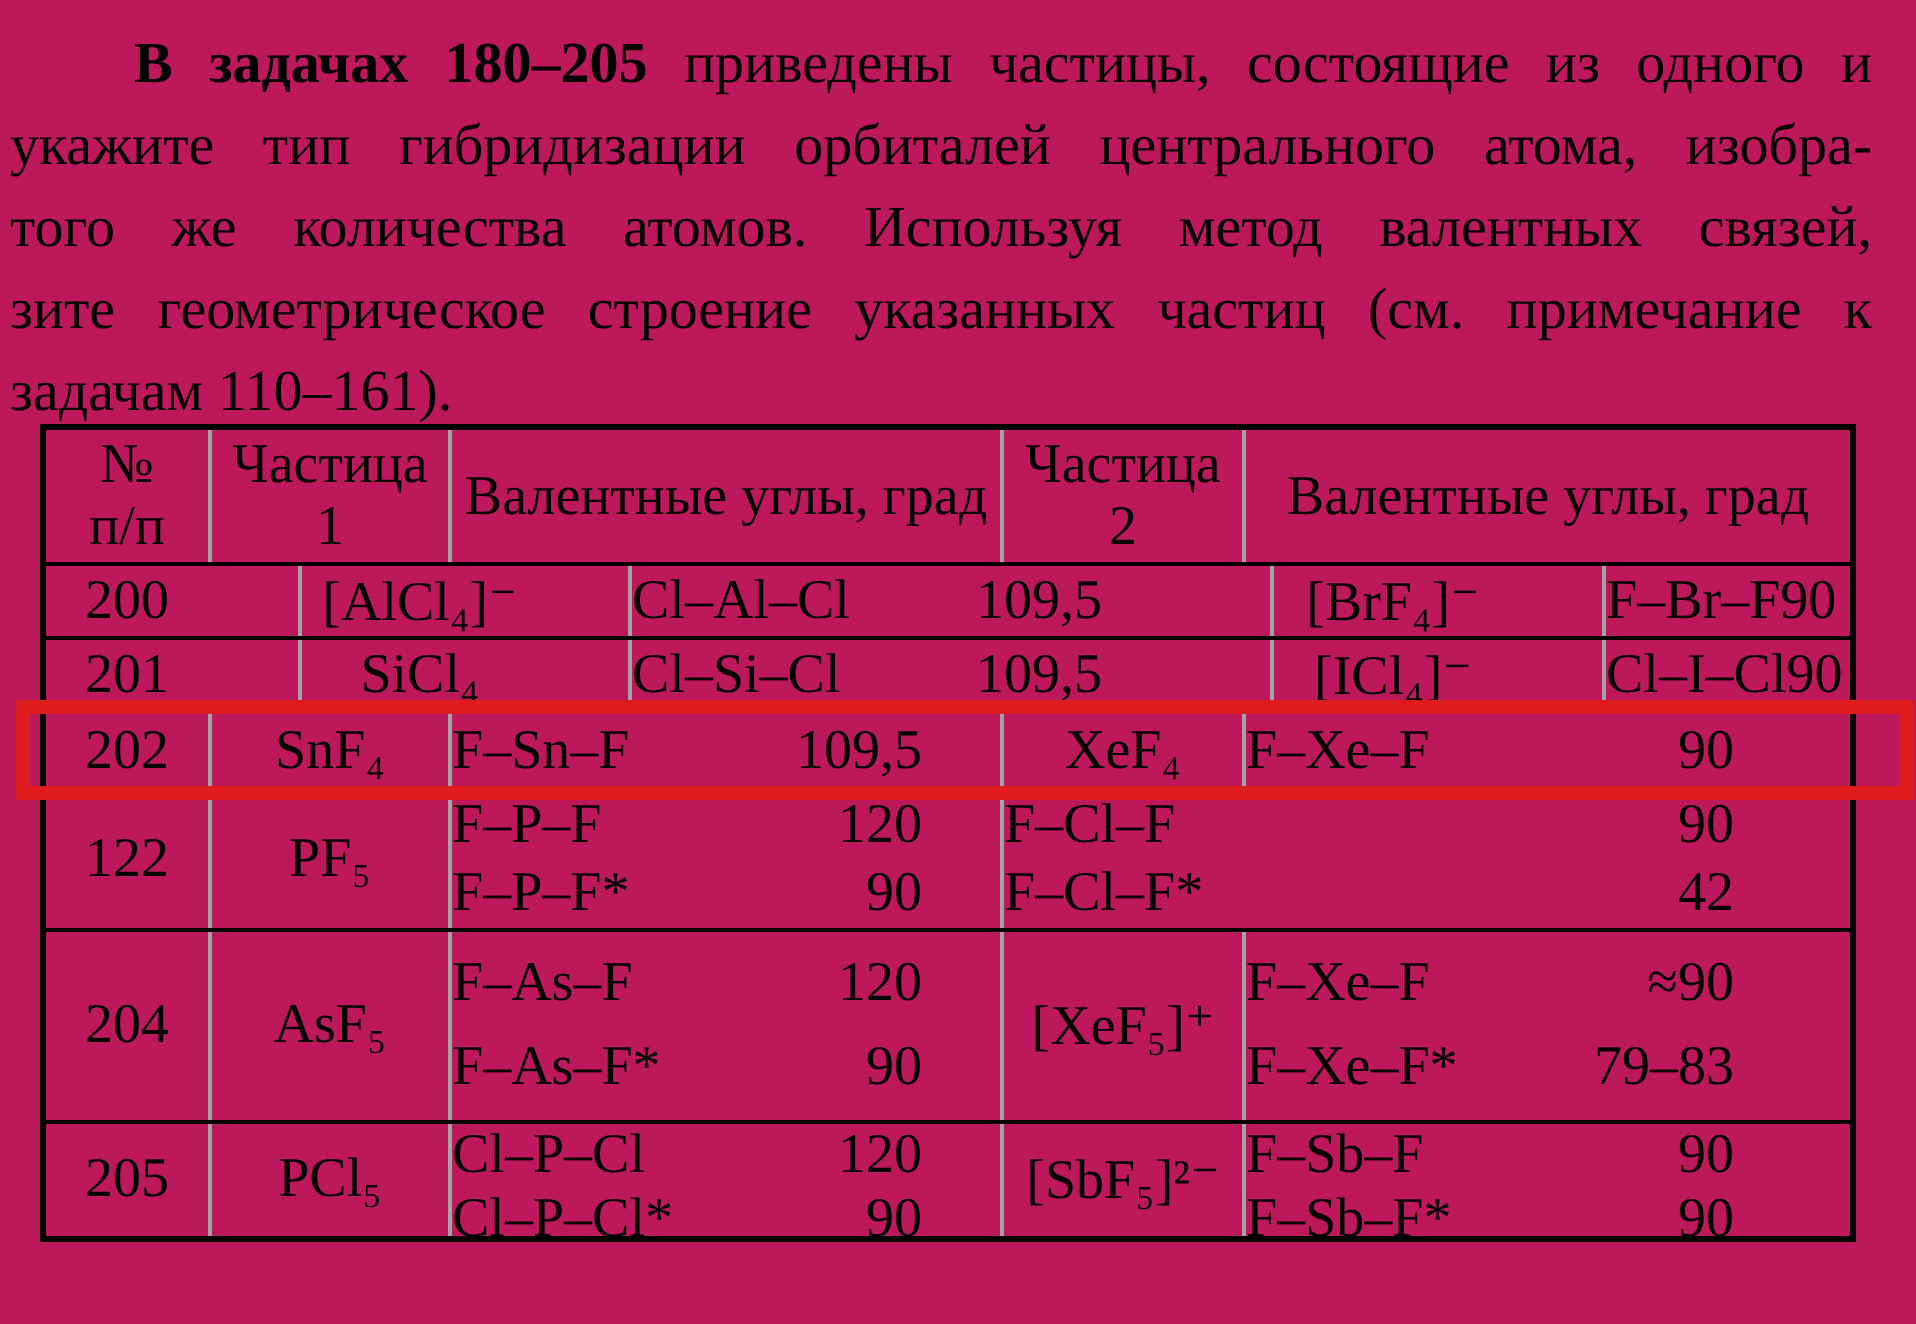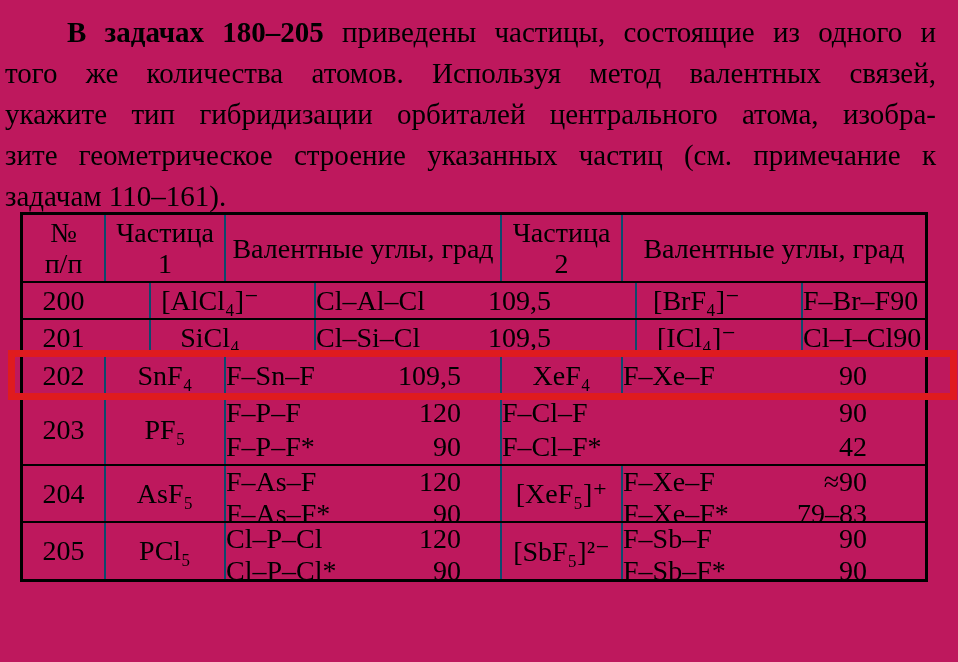--- a/index.html
+++ b/index.html
@@ -36,25 +36,25 @@
     border: 3px solid #000;
     box-sizing: border-box;
     font-size: 28px;
   }
   .trow { display: flex; border-top: 2px solid #000; box-sizing: border-box; }
   .trow:first-child { border-top: none; }
   .h-head { height: 66px; }
   .h-s   { height: 37px; gap: 45px; }
   .h-202 { height: 39px; }
   .h-203 { height: 70px; }
-  .h-204 { height: 57px; }
+  .h-204 { height: 96px; }
   .h-205 { height: 58px; }
 
   .c {
-    border-left: 2px solid #0c4a6e;
+    border-left: 2px solid #a3a3a3;
     box-sizing: border-box;
     display: flex;
     flex-direction: column;
     align-items: center;
     justify-content: center;
     overflow: hidden;
   }
   .c:first-child { border-left: none; }
   .c1 { width: 81px; }
   .c2 { width: 120px; }
@@ -83,22 +83,22 @@
     pointer-events: none;
   }
 </style>
 </head>
 <body>
 
 <div class="page">
 
   <div class="intro">
     <div class="iline first"><span class="b">В задачах 180–205</span><span> приведены частицы, состоящие из одного и</span></div>
+    <div class="iline">укажите тип гибридизации орбиталей центрального атома, изобра-</div>
     <div class="iline">того же количества атомов. Используя метод валентных связей,</div>
-    <div class="iline">укажите тип гибридизации орбиталей центрального атома, изобра-</div>
     <div class="iline">зите геометрическое строение указанных частиц (см. примечание к</div>
     <div class="iline last">задачам 110–161).</div>
   </div>
 
   <div class="tbl">
 
     <div class="trow h-head">
       <div class="c c1">
         <div class="hdr">№</div>
         <div class="hdr">п/п</div>
@@ -167,21 +167,21 @@
       <div class="c c4">XeF₄</div>
       <div class="c c5 ac">
         <div class="angle-line">
           <span class="bond">F–Xe–F</span>
           <span class="val v5">90</span>
         </div>
       </div>
     </div>
 
     <div class="trow h-203">
-      <div class="c c1">203</div>
+      <div class="c c1">122</div>
       <div class="c c2">PF₅</div>
       <div class="c c3 ac">
         <div class="angle-line">
           <span class="bond">F–P–F</span>
           <span class="val v3">120</span>
         </div>
         <div class="angle-line">
           <span class="bond">F–P–F*</span>
           <span class="val v3">90</span>
         </div>

